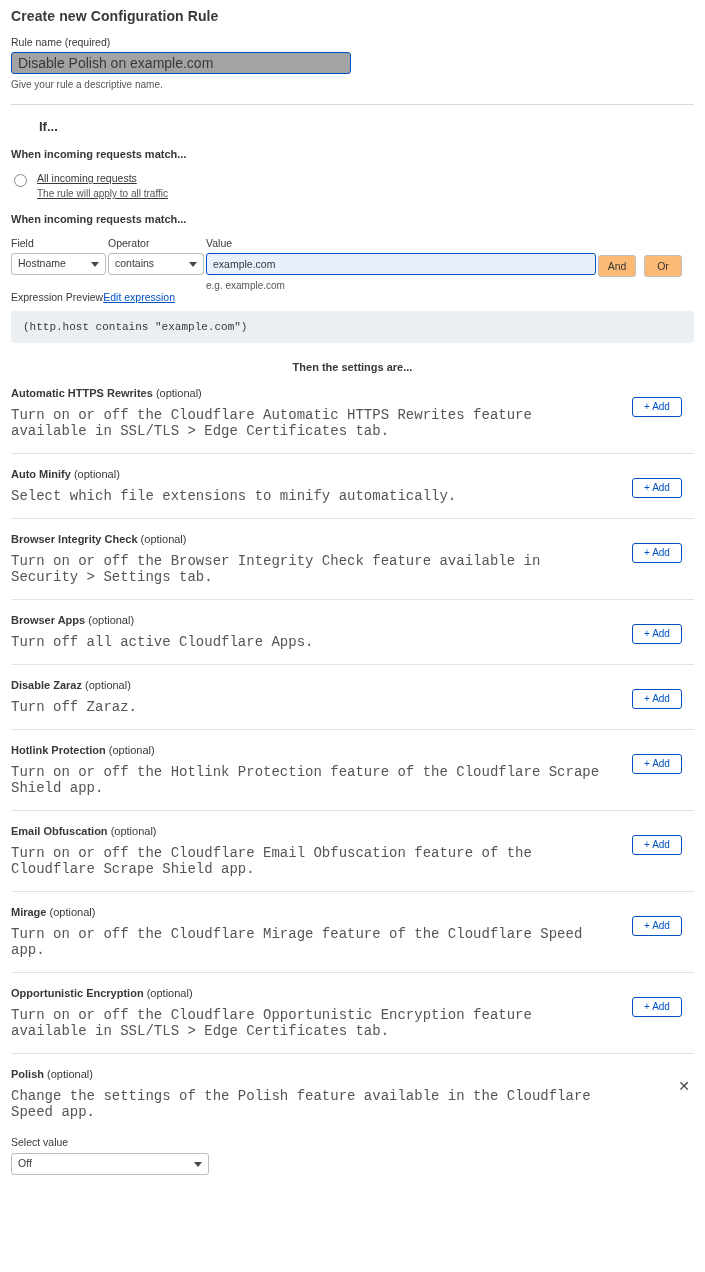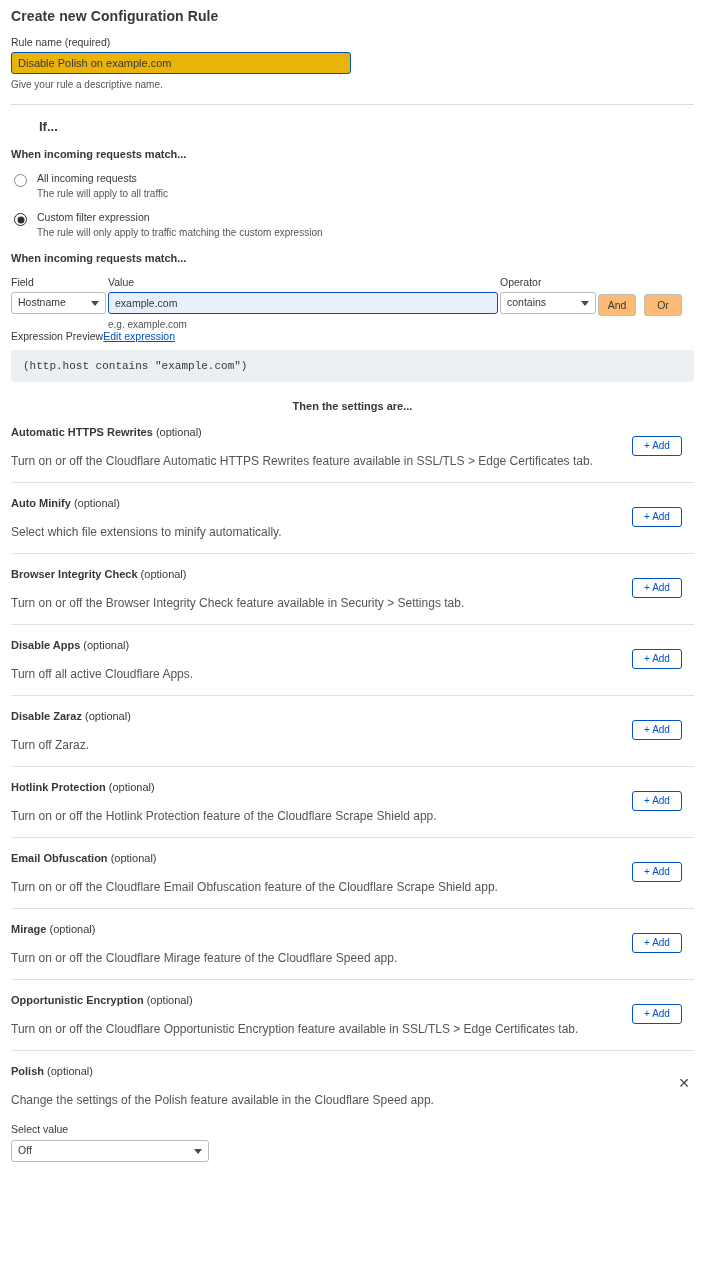--- a/index.html
+++ b/index.html
@@ -27,26 +27,26 @@
   .field-label {
     font-size: 10.5px;
     color: #36393a;
     margin-bottom: 4px;
   }
   .text-input {
     width: 340px;
     height: 22px;
     border: 1px solid #0051c3;
     border-radius: 3px;
-    font-size: 11px;
+    font-size: 14px;
     padding: 2px 6px;
     color: #36393a;
     font-family: "Liberation Sans", sans-serif;
     outline: none;
-    background: #eab308;
+    background: #a3a3a3;
   }
   .help-text {
     font-size: 10px;
     color: #555;
     margin-top: 5px;
   }
   .divider {
     border: none;
     border-top: 1px solid #d9d9d9;
     margin: 14px 0 0 0;
@@ -61,20 +61,21 @@
   .sub-head {
     font-size: 11px;
     font-weight: bold;
     margin: 14px 0 0 0;
     color: #36393a;
   }
   .radio-row {
     display: flex;
     align-items: flex-start;
     margin-top: 12px;
+    text-decoration: underline;
   }
   .radio {
     width: 13px; height: 13px;
     border: 1px solid #888;
     border-radius: 50%;
     margin: 2px 10px 0 3px;
     background: #fff;
     flex: none;
     position: relative;
   }
@@ -190,24 +191,25 @@
   .setting .s-title {
     font-size: 11px;
     font-weight: bold;
     color: #36393a;
   }
   .setting .s-title .opt {
     font-weight: normal;
     color: #36393a;
   }
   .setting .s-desc {
-    font-size: 12px;
+    font-size: 14px;
     color: #555;
-    margin-top: 16px;
+    margin-top: 8px;
     max-width: 600px;
+    font-family: Liberation Mono, monospace;
   }
   .add-btn {
     position: absolute;
     right: 12px;
     top: 24px;
     width: 50px;
     height: 20px;
     border: 1px solid #0051c3;
     border-radius: 3px;
     background: #fff;
@@ -261,53 +263,46 @@
   <h3 class="sub-head">When incoming requests match...</h3>
 
   <div class="radio-row">
     <span class="radio"></span>
     <span class="radio-text">
       <div class="r-title">All incoming requests</div>
       <div class="r-desc">The rule will apply to all traffic</div>
     </span>
   </div>
 
-  <div class="radio-row">
-    <span class="radio checked"></span>
-    <span class="radio-text">
-      <div class="r-title">Custom filter expression</div>
-      <div class="r-desc">The rule will only apply to traffic matching the custom expression</div>
-    </span>
-  </div>
 
   <h3 class="sub-head">When incoming requests match...</h3>
 
   <div class="filter-row">
     <div>
       <div class="col-label">Field</div>
       <div class="select field-sel">
         <span>Hostname</span>
         <span class="caret"></span>
       </div>
     </div>
 
     <div>
-      <div class="col-label">Value</div>
-      <input class="value-input" type="text" value="example.com" style="">
-      <div class="value-help">e.g. example.com</div>
-    </div>
-
-    <div>
       <div class="col-label">Operator</div>
       <div class="select op-sel">
         <span>contains</span>
         <span class="caret"></span>
       </div>
     </div>
 
+    <div>
+      <div class="col-label">Value</div>
+      <input class="value-input" type="text" value="example.com" style="">
+      <div class="value-help">e.g. example.com</div>
+    </div>
+
     <div style="padding-top:18px; display:flex; gap:8px;">
       <button class="btn-plain">And</button>
       <button class="btn-plain">Or</button>
     </div>
   </div>
 
   <div class="preview-head">
     <span class="preview-label">Expression Preview</span>
     <span class="edit-link">Edit expression</span>
   </div>
@@ -337,21 +332,21 @@
     <div class="s-title">
       <span>Browser Integrity Check</span>
       <span class="opt">(optional)</span>
     </div>
     <div class="s-desc">Turn on or off the Browser Integrity Check feature available in Security &gt; Settings tab.</div>
     <button class="add-btn">+ Add</button>
   </div>
 
   <div class="setting">
     <div class="s-title">
-      <span>Disable Apps</span>
+      <span>Browser Apps</span>
       <span class="opt">(optional)</span>
     </div>
     <div class="s-desc">Turn off all active Cloudflare Apps.</div>
     <button class="add-btn">+ Add</button>
   </div>
 
   <div class="setting">
     <div class="s-title">
       <span>Disable Zaraz</span>
       <span class="opt">(optional)</span>

